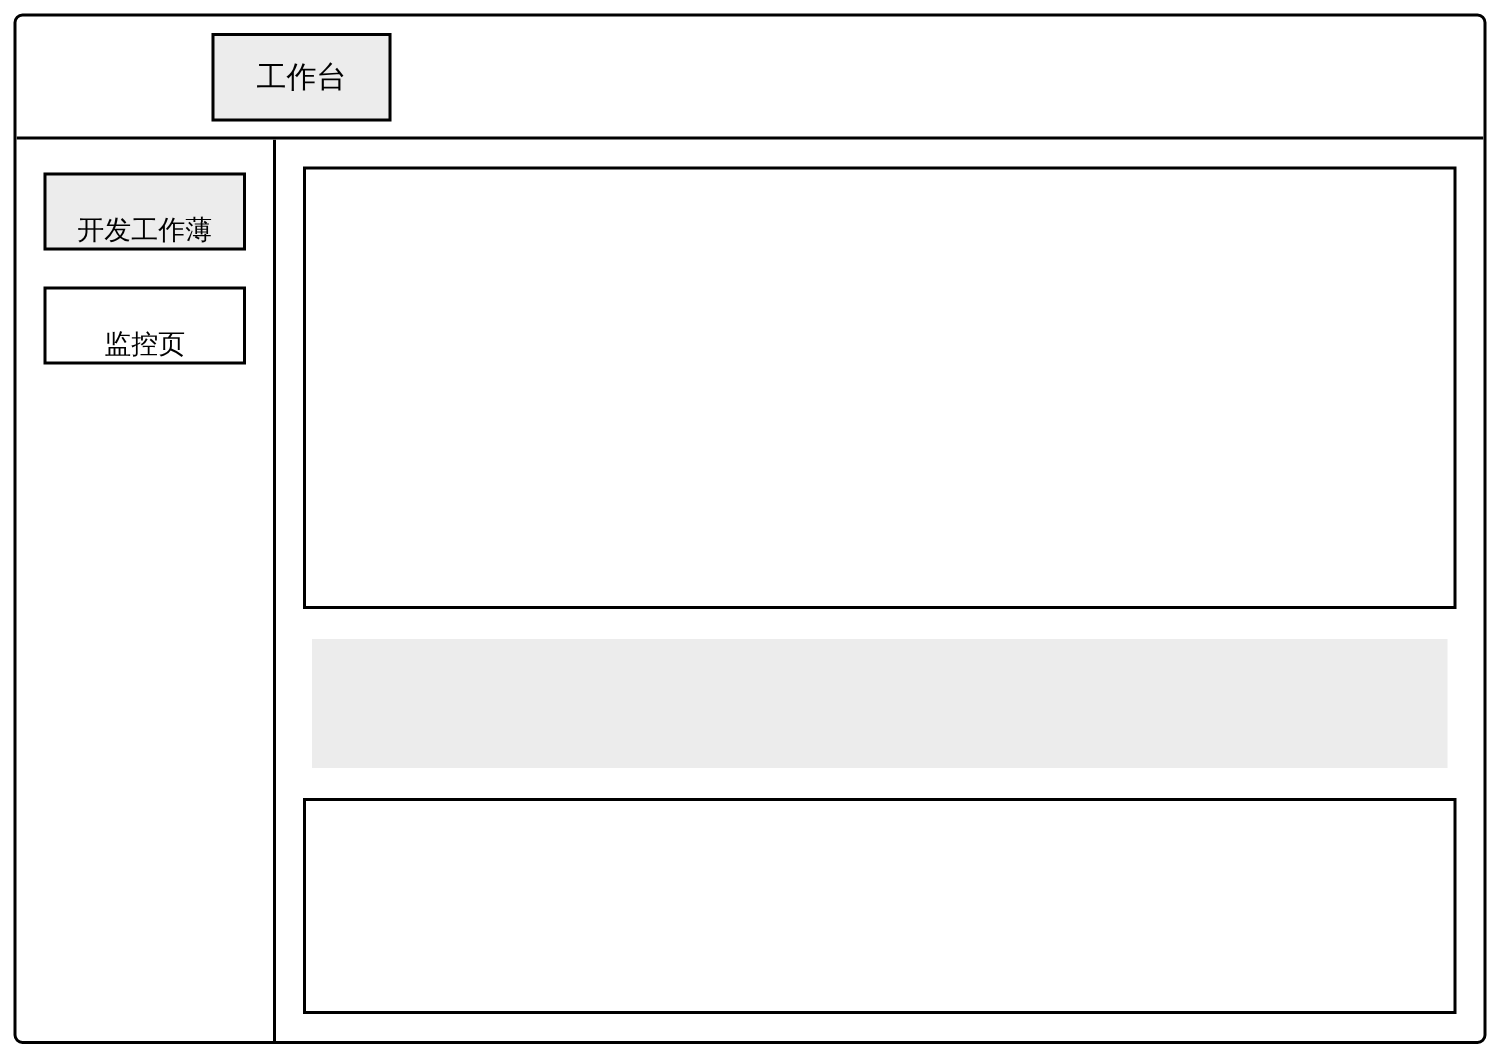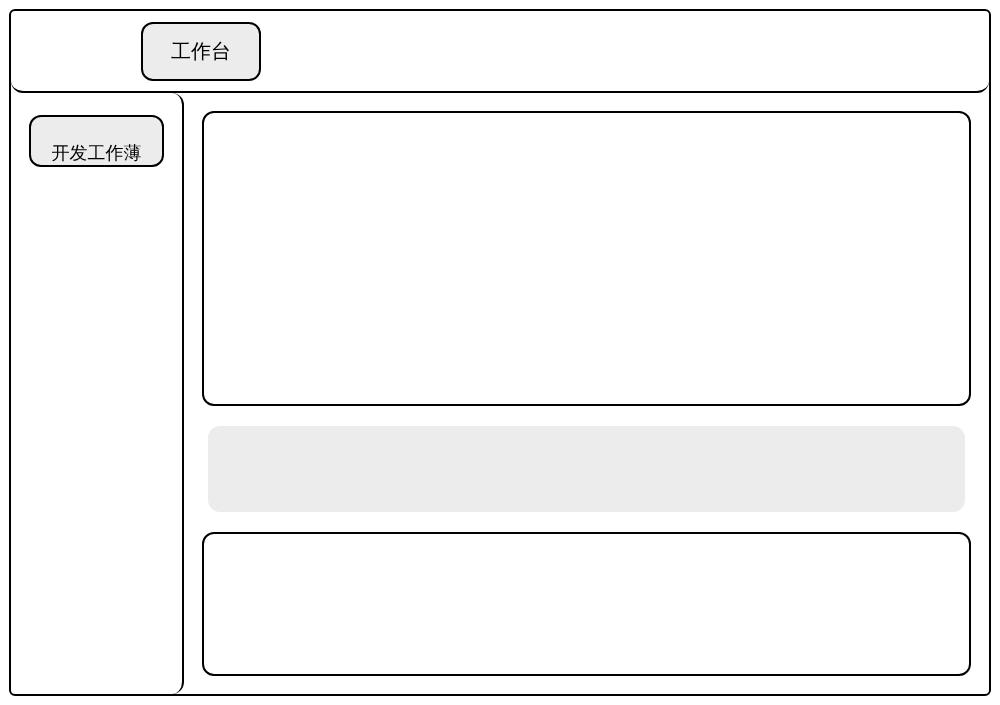--- a/index.html
+++ b/index.html
@@ -1,19 +1,18 @@
 <!DOCTYPE html>
 <html><head>
   <meta charset="utf-8">
   <style>
     * {
       box-sizing: border-box;
       margin: 0;
       padding: 0;
-      border-radius: 12px;
     }
     body {
       font-family: "Microsoft YaHei", "PingFang SC", sans-serif;
       background: #ffffff;
       width: 1000px;
       height: 705px;
       padding: 9px;
     }
     .app-frame {
       width: 100%;
@@ -95,20 +94,23 @@
   <div class="header">
     <div class="header-tab">工作台</div>
   </div>
 
   <div class="body">
 
     <div class="sidebar">
       <div class="sidebar-item selected">
         <span>开发工作薄</span>
       </div>
+      <div class="sidebar-item">
+        <span>监控页</span>
+      </div>
     </div>
 
     <div class="content">
       <div class="panel-top"></div>
       <div class="panel-mid"></div>
       <div class="panel-bottom"></div>
     </div>
 
   </div>
 

